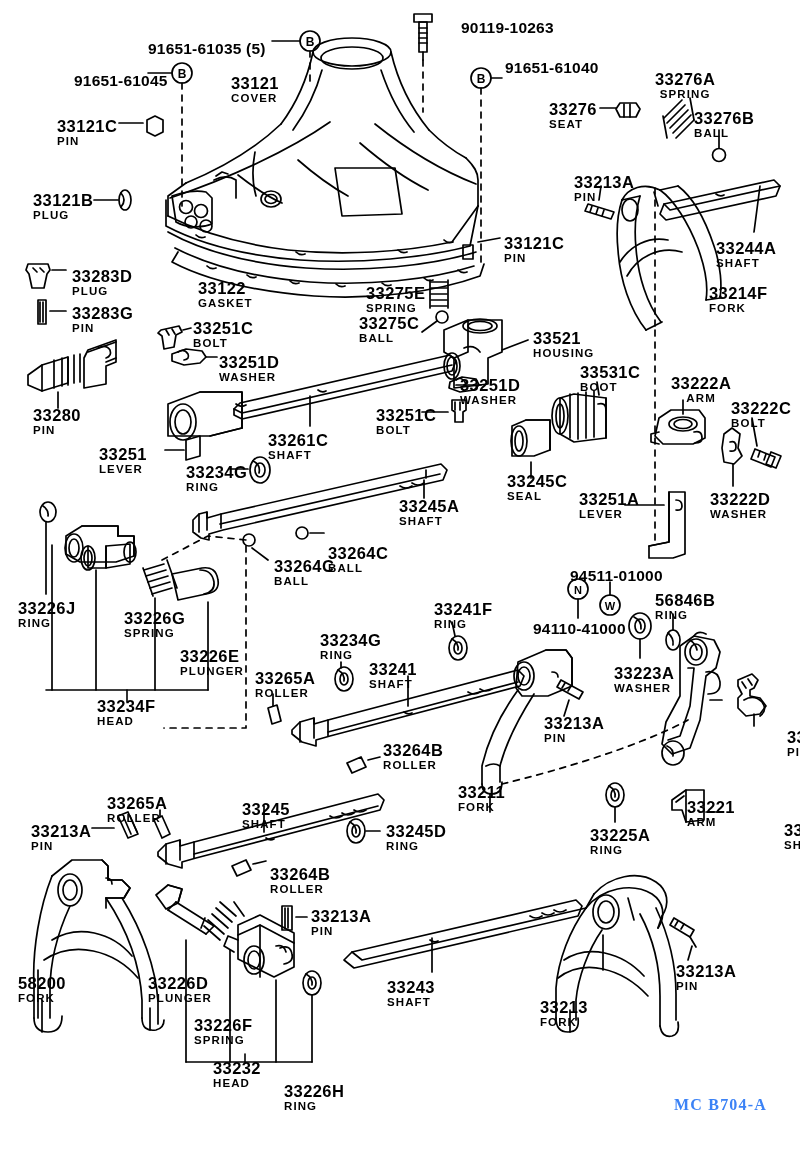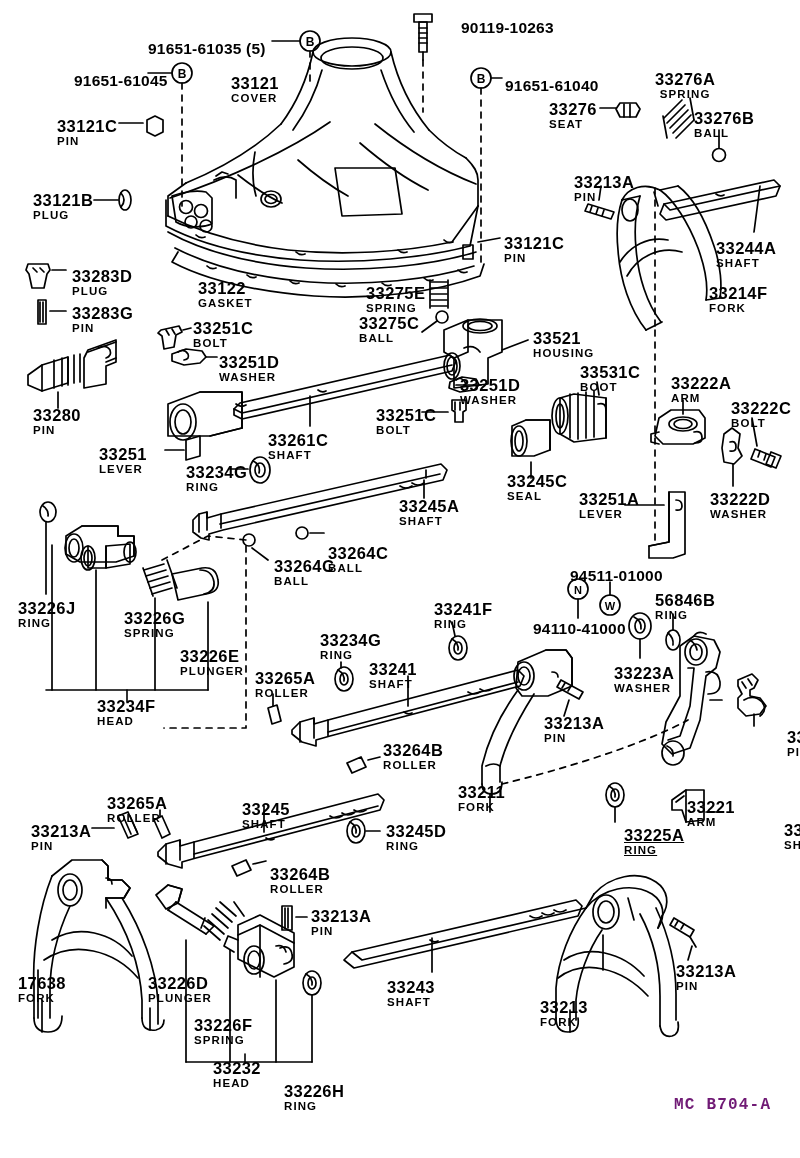--- a/index.html
+++ b/index.html
@@ -32,22 +32,22 @@
     margin-top:1px;
   }
   .lbl.ctr{text-align:center;}
   .lbl.rt{text-align:center;}
   .lbl.plain .pn{font-size:15.5px;letter-spacing:0.2px;}
   #sheetcode{
     position:absolute;
     font-size:16px;
     font-weight:bold;
     letter-spacing:1.2px;
-    color:#701a75;
-    font-family:Liberation Mono, monospace;
+    color:#3b82f6;
+    font-family:Liberation Serif, serif;
   }
 </style>
 </head>
 <body>
 
 <div id="sheet">
 
   <svg id="art" viewBox="0 0 800 1158" xmlns="http://www.w3.org/2000/svg">
     <g fill="none" stroke="#000" stroke-width="1.7" stroke-linecap="round" stroke-linejoin="round">
 
@@ -647,21 +647,21 @@
   <div id="labels">
       <div class="lbl rt plain" style="left: 148px; top: 41px;">
         <span class="pn">91651-61035 (5)</span>
       </div>
       <div class="lbl plain" style="left: 461px; top: 20px; text-align: center;">
         <span class="pn">90119-10263</span>
       </div>
       <div class="lbl rt plain" style="left: 74px; top: 73px;">
         <span class="pn">91651-61045</span>
       </div>
-      <div class="lbl plain" style="left: 505px; top: 78px; text-align: center;">
+      <div class="lbl plain" style="left: 505px; top: 60px; text-align: center;">
         <span class="pn">91651-61040</span>
       </div>
       <div class="lbl" style="left: 231px; top: 75px;">
         <span class="pn">33121</span>
         <span class="nm">COVER</span>
       </div>
       <div class="lbl ctr" style="left: 655px; top: 71px;">
         <span class="pn">33276A</span>
         <span class="nm">SPRING</span>
       </div>
@@ -726,21 +726,21 @@
         <span class="nm">HOUSING</span>
       </div>
       <div class="lbl" style="left: 219px; top: 354px;">
         <span class="pn">33251D</span>
         <span class="nm">WASHER</span>
       </div>
       <div class="lbl" style="left: 580px; top: 364px;">
         <span class="pn">33531C</span>
         <span class="nm">BOOT</span>
       </div>
-      <div class="lbl" style="left: 671px; top: 375px;">
+      <div class="lbl" style="left: 671px; top: 375px; text-align: center;">
         <span class="pn">33222A</span>
         <span class="nm">ARM</span>
       </div>
       <div class="lbl" style="left: 460px; top: 377px;">
         <span class="pn">33251D</span>
         <span class="nm">WASHER</span>
       </div>
       <div class="lbl" style="left: 731px; top: 400px;">
         <span class="pn">33222C</span>
         <span class="nm">BOLT</span>
@@ -864,38 +864,38 @@
         <span class="nm">SHAFT</span>
       </div>
       <div class="lbl" style="left: 31px; top: 823px;">
         <span class="pn">33213A</span>
         <span class="nm">PIN</span>
       </div>
       <div class="lbl" style="left: 386px; top: 823px;">
         <span class="pn">33245D</span>
         <span class="nm">RING</span>
       </div>
-      <div class="lbl" style="left: 624px; top: 827px; text-decoration: underline;">
+      <div class="lbl" style="left: 590px; top: 827px;">
         <span class="pn">33225A</span>
         <span class="nm">RING</span>
       </div>
       <div class="lbl" style="left: 756px; top: 822px; margin-left: 28px;">
         <span class="pn">33225</span>
         <span class="nm">SHOE</span>
       </div>
       <div class="lbl" style="left: 270px; top: 866px;">
         <span class="pn">33264B</span>
         <span class="nm">ROLLER</span>
       </div>
       <div class="lbl" style="left: 311px; top: 908px;">
         <span class="pn">33213A</span>
         <span class="nm">PIN</span>
       </div>
       <div class="lbl" style="left: 18px; top: 975px;">
-        <span class="pn">17638</span>
+        <span class="pn">58200</span>
         <span class="nm">FORK</span>
       </div>
       <div class="lbl" style="left: 148px; top: 975px;">
         <span class="pn">33226D</span>
         <span class="nm">PLUNGER</span>
       </div>
       <div class="lbl" style="left: 676px; top: 963px;">
         <span class="pn">33213A</span>
         <span class="nm">PIN</span>
       </div>

